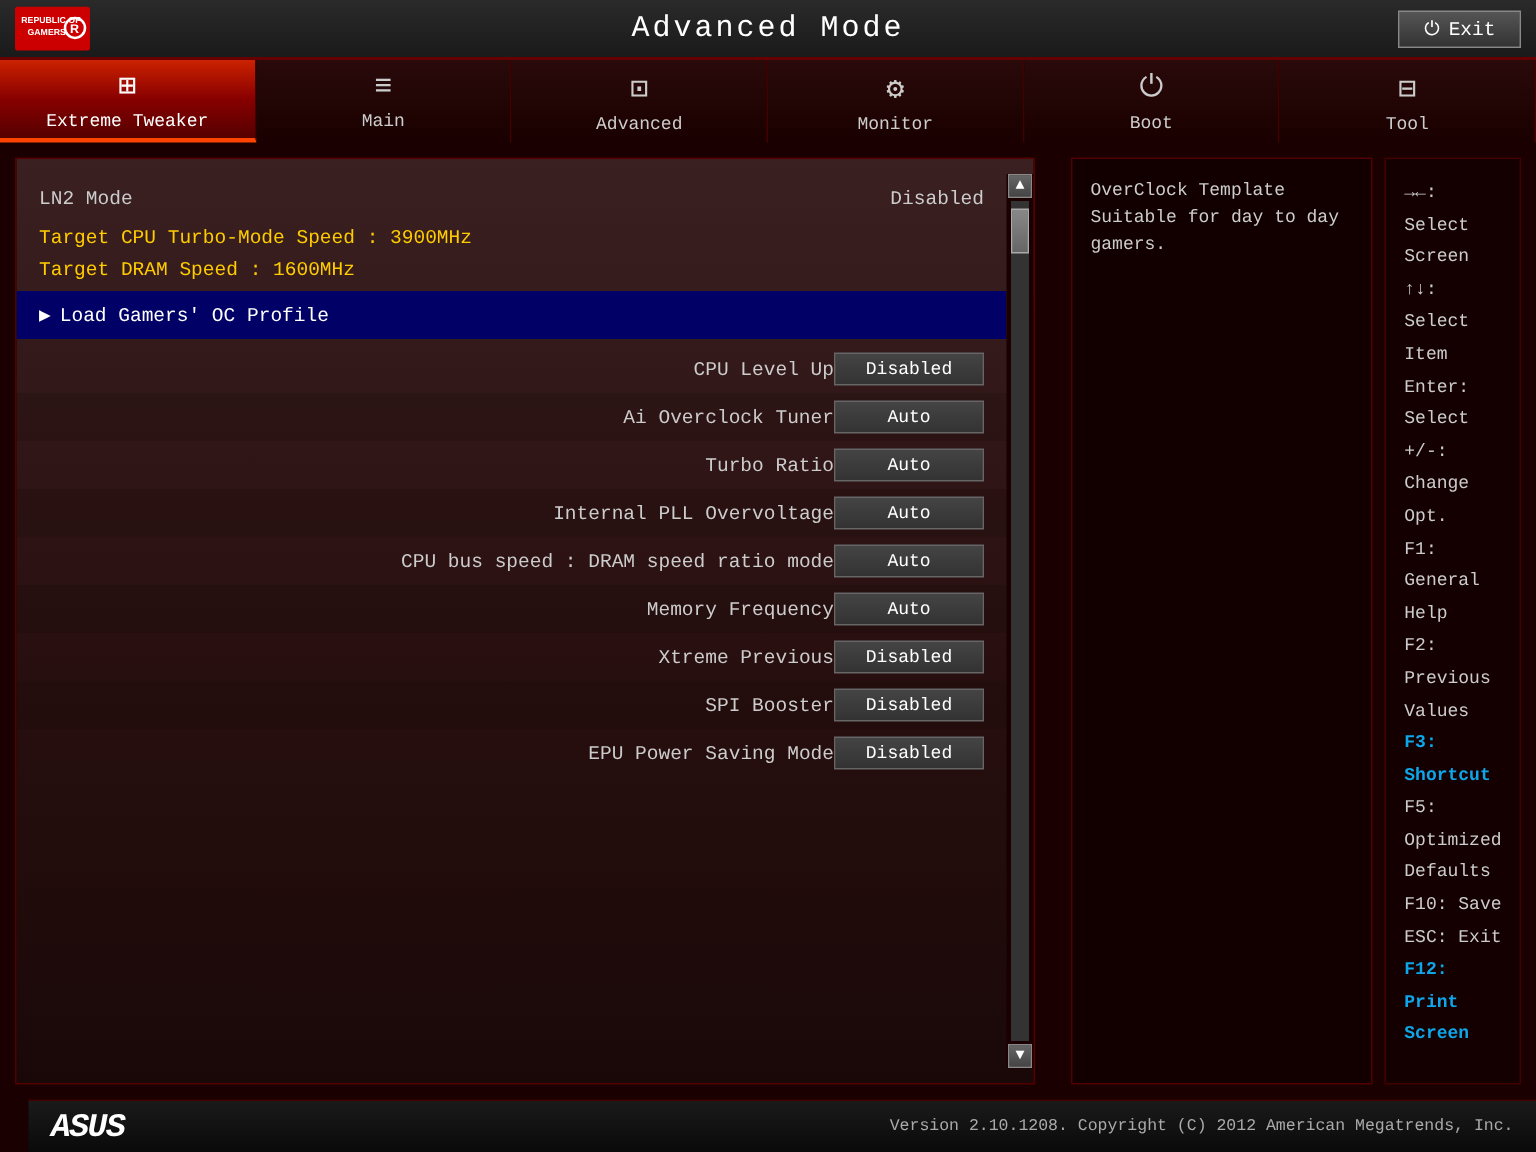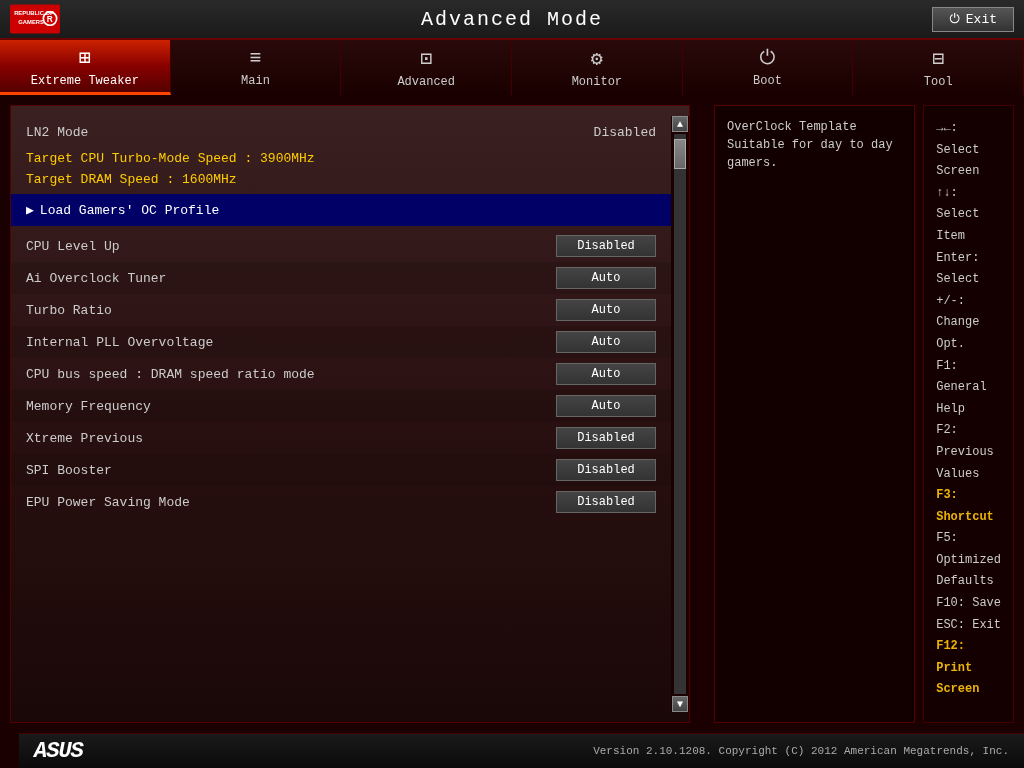--- a/index.html
+++ b/index.html
@@ -105,20 +105,21 @@
       min-height: 32px;
     }
     .setting-row:nth-child(even) {
       background: rgba(0,0,0,0.1);
     }
 
     .setting-label {
       flex: 1;
       font-size: 13px;
       color: #ccc;
+      text-align: right;
     }
 
     .setting-value {
       background: linear-gradient(180deg, #444 0%, #333 100%);
       border: 1px solid #666;
       color: #fff;
       font-family: 'Courier New', monospace;
       font-size: 12px;
       padding: 3px 12px;
       min-width: 100px;
@@ -223,21 +224,21 @@
       border: 1px solid #400;
       padding: 12px;
       flex: 1;
     }
     .shortcut-line {
       font-size: 12px;
       color: #ccc;
       line-height: 1.8;
     }
     .shortcut-highlight {
-      color: #eab308;
+      color: #0ea5e9;
       font-weight: bold;
     }
 
     
     #footer {
       height: 35px;
       background: linear-gradient(180deg, #1a1a1a 0%, #0a0a0a 100%);
       border-top: 1px solid #400;
       display: flex;
       align-items: center;

